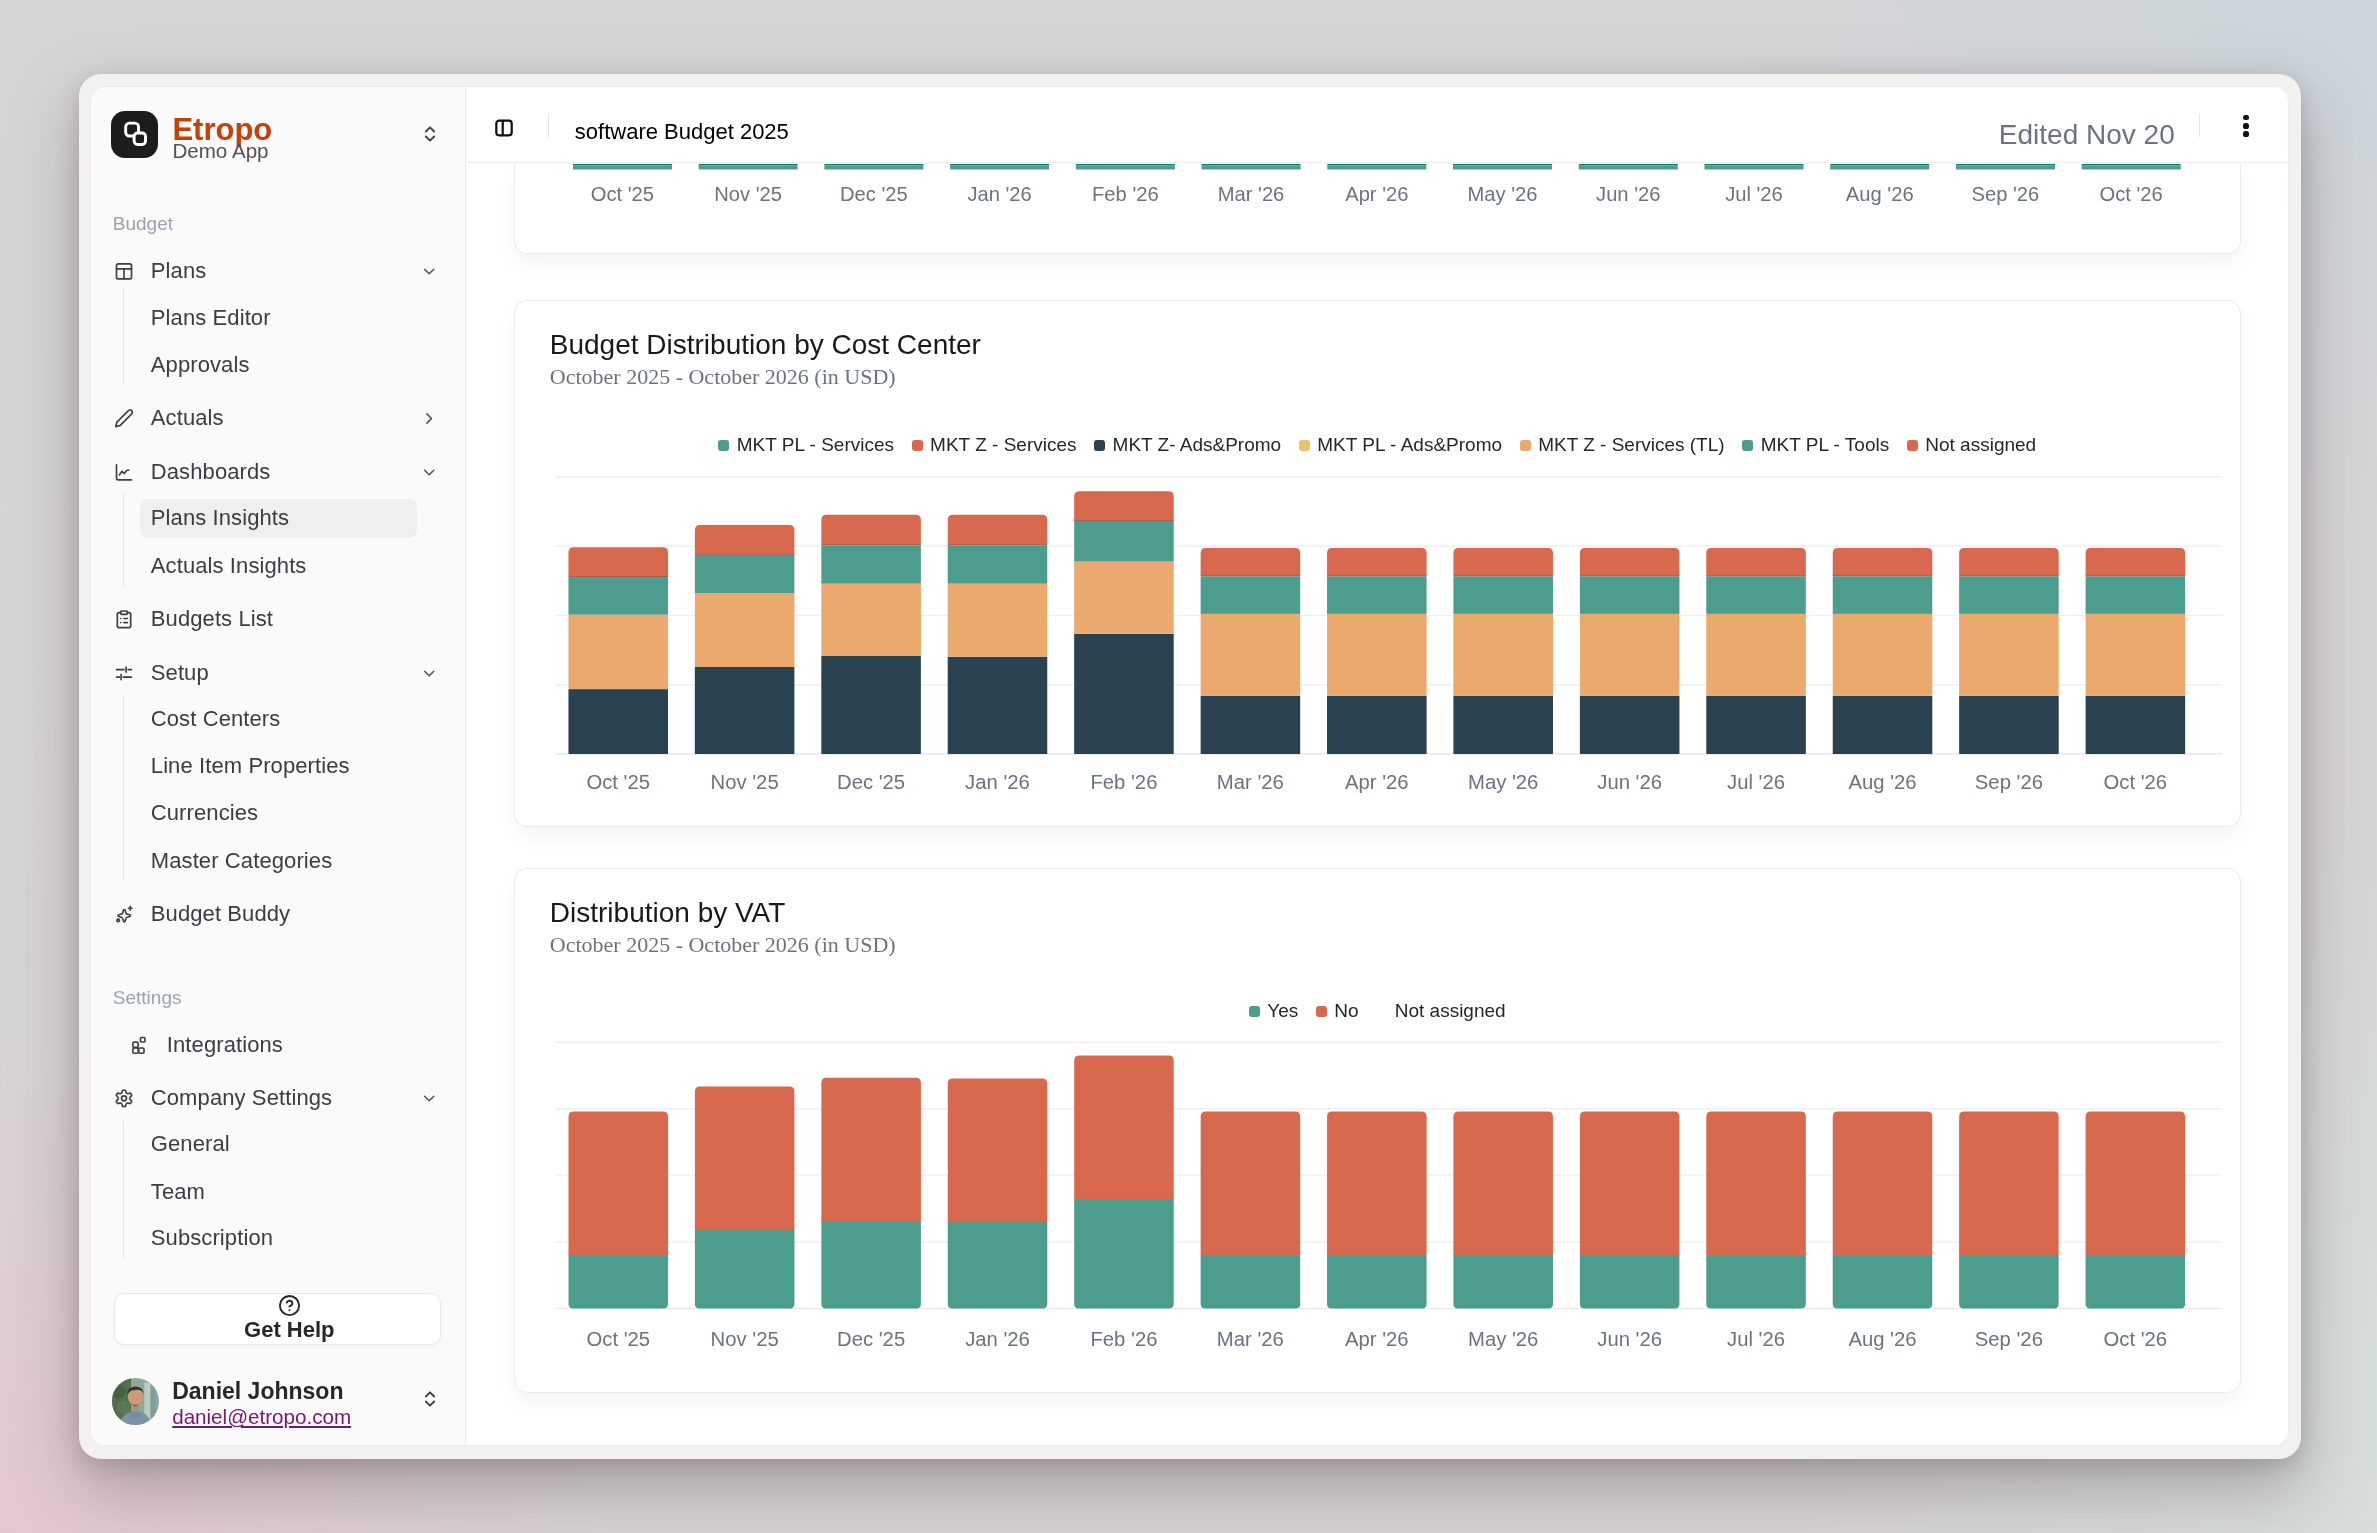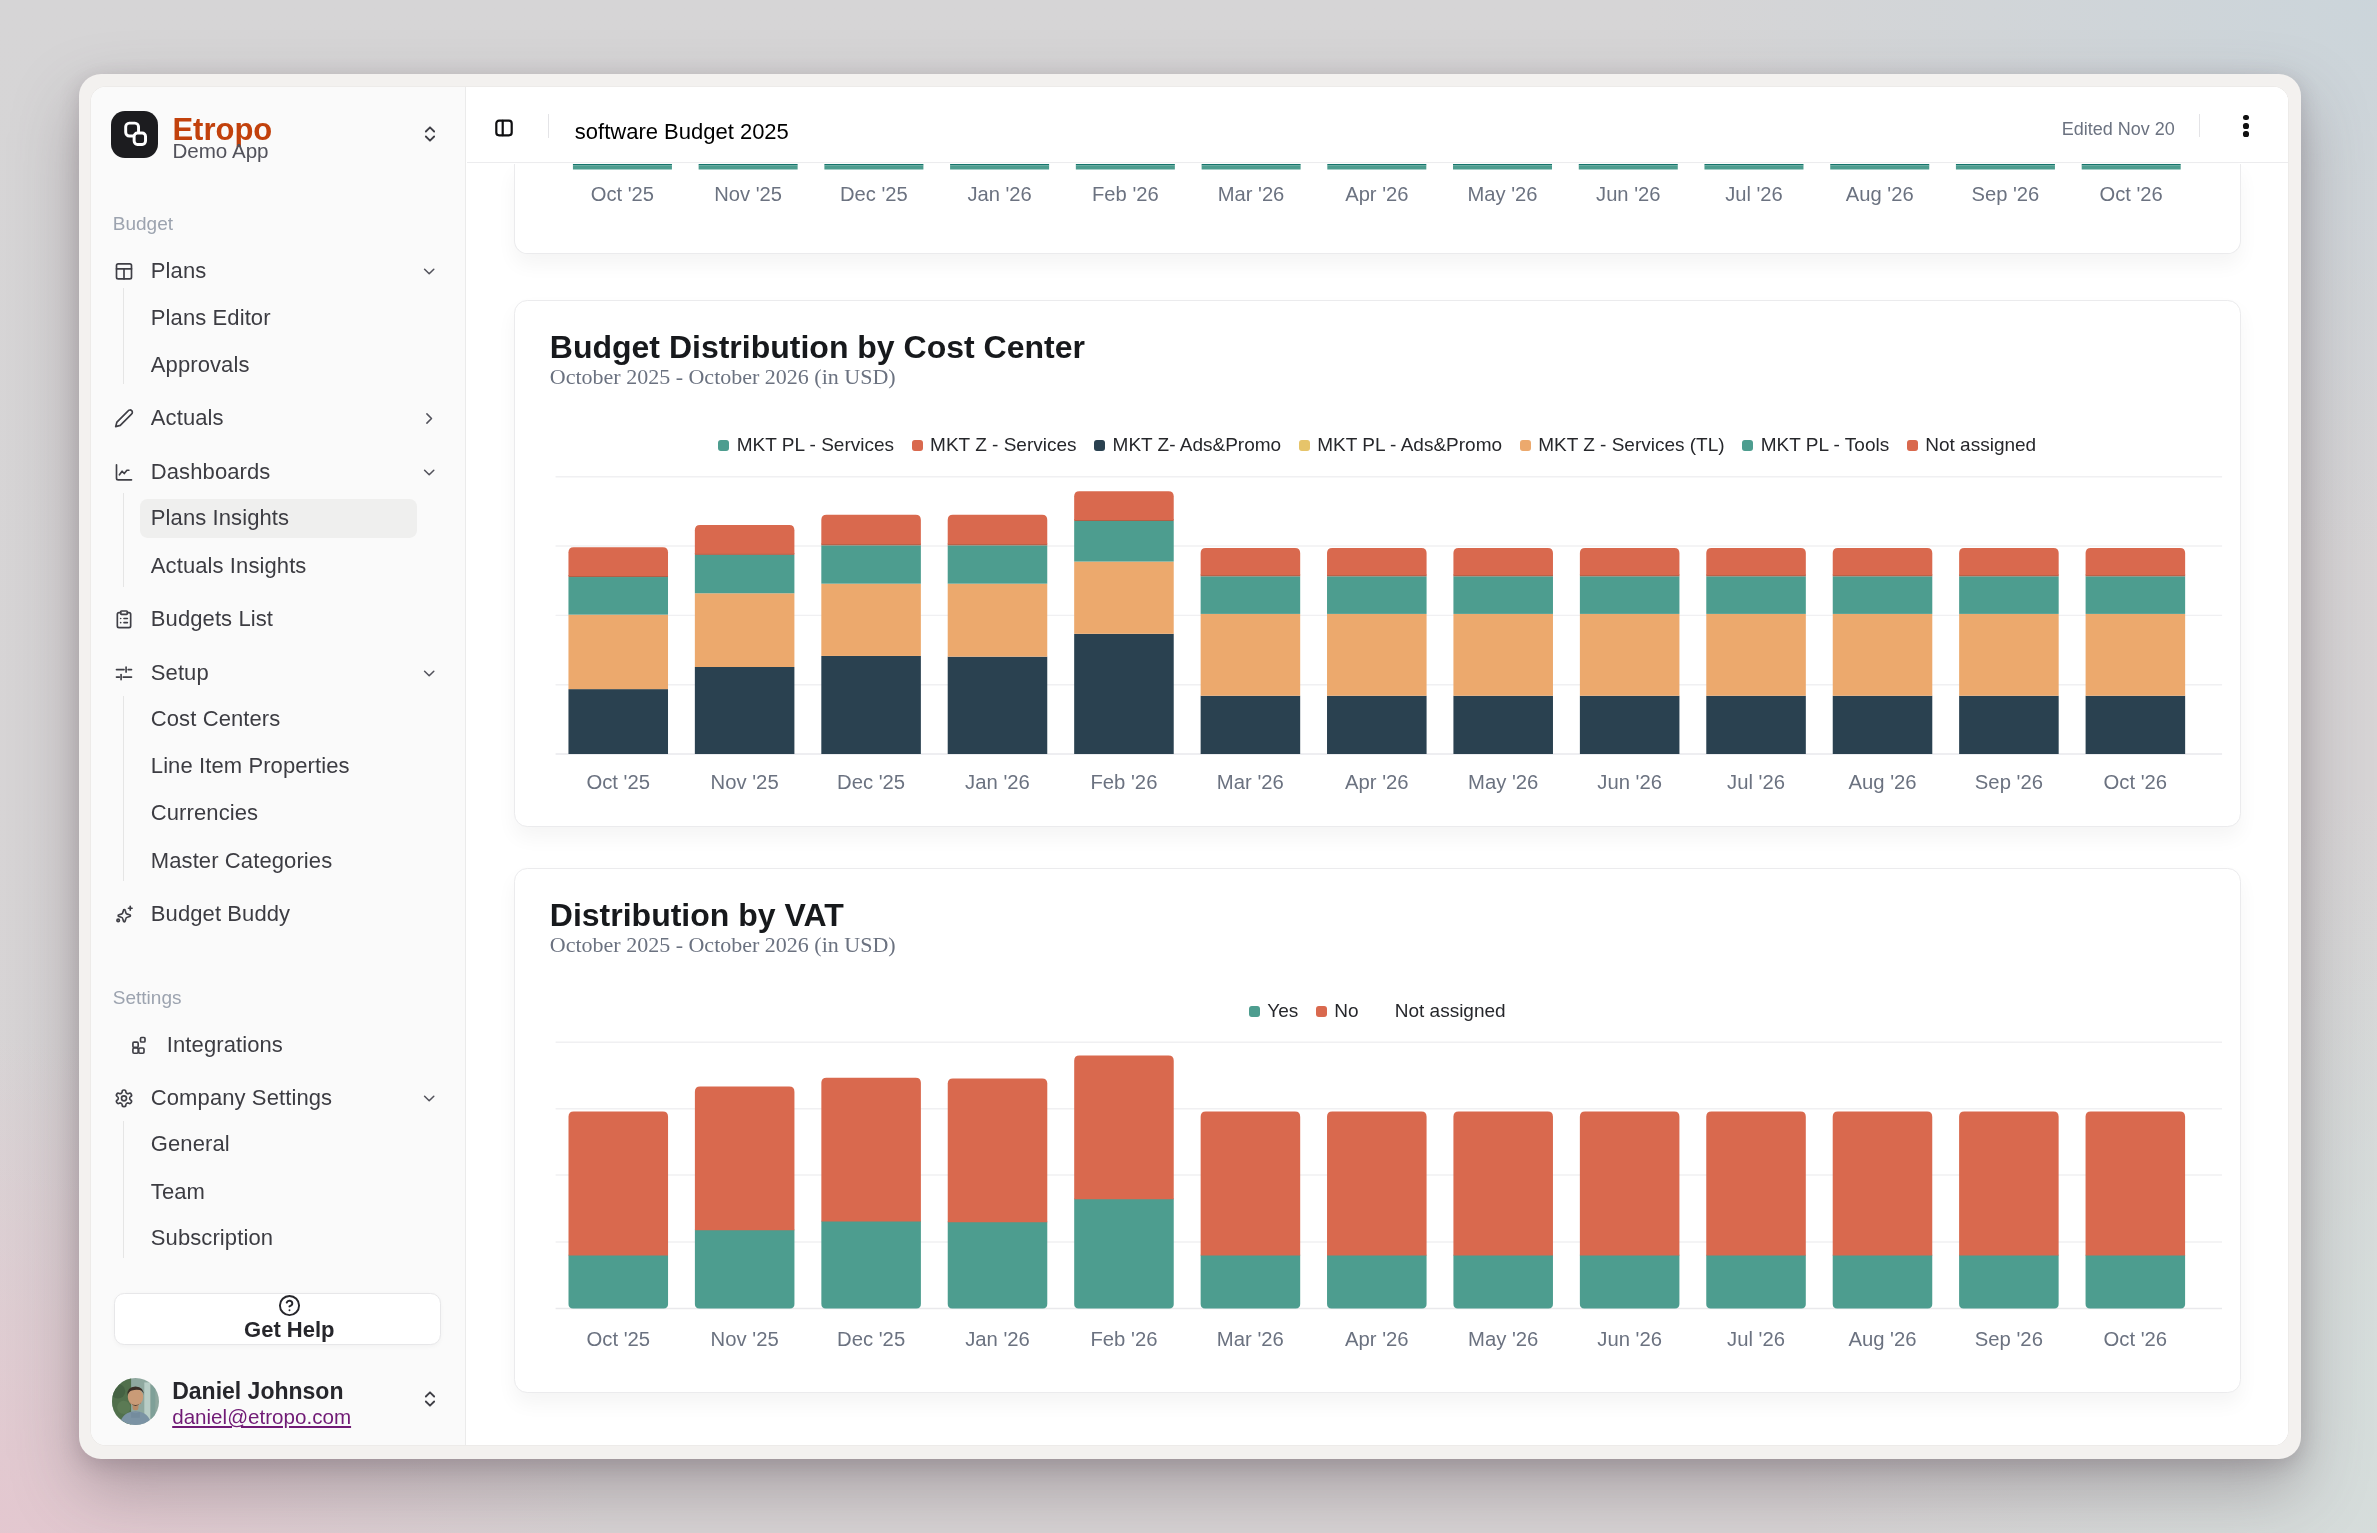--- a/index.html
+++ b/index.html
@@ -42,32 +42,32 @@
 .user .nm { position:absolute; left:60px; top:0px; font-size:23px; font-weight:700; color:#26262b; }
 .user .em { position:absolute; left:60px; top:27px; font-size:20.6px; color:#701a75;text-decoration:underline; }
 .user .chev { position:absolute; right:5.2px; top:10.3px; }
 
 .main { position:absolute; left:376px; top:0; right:0; bottom:0; background:#fff; }
 .hdr { position:absolute; left:0; top:0; right:0; height:76px; background:#fff;
   border-bottom:1.5px solid #ececee; }
 .hdr .pan { position:absolute; left:26.5px; top:29.5px; }
 .hdr .div1 { position:absolute; left:81px; top:27px; width:1.5px; height:24px; background:#e4e4e7; }
 .hdr .ttl { position:absolute; left:108px; top:32px; font-size:22px; color:#000000; }
-.hdr .edited { position:absolute; right:113px; top:32px; font-size:18px; color:#6b7280; }
+.hdr .edited { position:absolute; right:113px; top:32px; font-size:28px; color:#6b7280; }
 .hdr .div2 { position:absolute; left:1732px; top:26.5px; width:1.5px; height:23.6px; background:#e4e4e7; }
 .hdr .kebab { position:absolute; left:1773px; top:26.5px; width:11.8px; height:25px; }
 .kebab i { position:absolute; left:3.7px; width:5.2px; height:5.2px; border-radius:50%; background:#111; }
 .content { position:absolute; left:0; top:77px; right:0; bottom:0; background:#fff; }
 .card { position:relative; margin:0 47px; background:#fff;
   border:1.5px solid #ebebed; border-radius:13.3px;
   box-shadow:0 10.3px 20.6px rgba(20,20,30,.045); }
 .card0 { height:90px; border-top:none; border-radius:0 0 13.3px 13.3px; margin-top:0; }
 .card1 { height:527px; margin-top:46px; }
 .card2 { height:525px; margin-top:41px; }
-.ctitle { position:absolute; left:35px; top:28px; font-size:32px; font-weight:700; color:#17191c; }
+.ctitle { position:absolute; left:35px; top:28px; font-size:28px; font-weight:400; color:#17191c; }
 .csub   { position:absolute; left:35px; top:63px; font-size:22px; color:#6b7280;font-family:Liberation Serif, serif; }
 .legend { position:absolute; left:0; width:100%; display:flex; justify-content:center; gap:17.7px; }
 .legend .li { display:flex; align-items:center; font-size:19px; color:#26272b; }
 .legend .sw { width:11px; height:11px; border-radius:2.9px; margin-right:7.4px; display:inline-block; }
 .csvg { position:absolute; left:0; top:0; }
 .select { position:absolute; left:1397px; top:35px; width:292px; height:55px;
   border:1.5px solid #d9d9de; border-radius:10.3px; background:#fff; }
 .select .v { position:absolute; left:19px; top:13.3px; font-size:23px; color:#121316; }
 .select .c { position:absolute; right:40px; top:14.7px; }
 </style></head>

